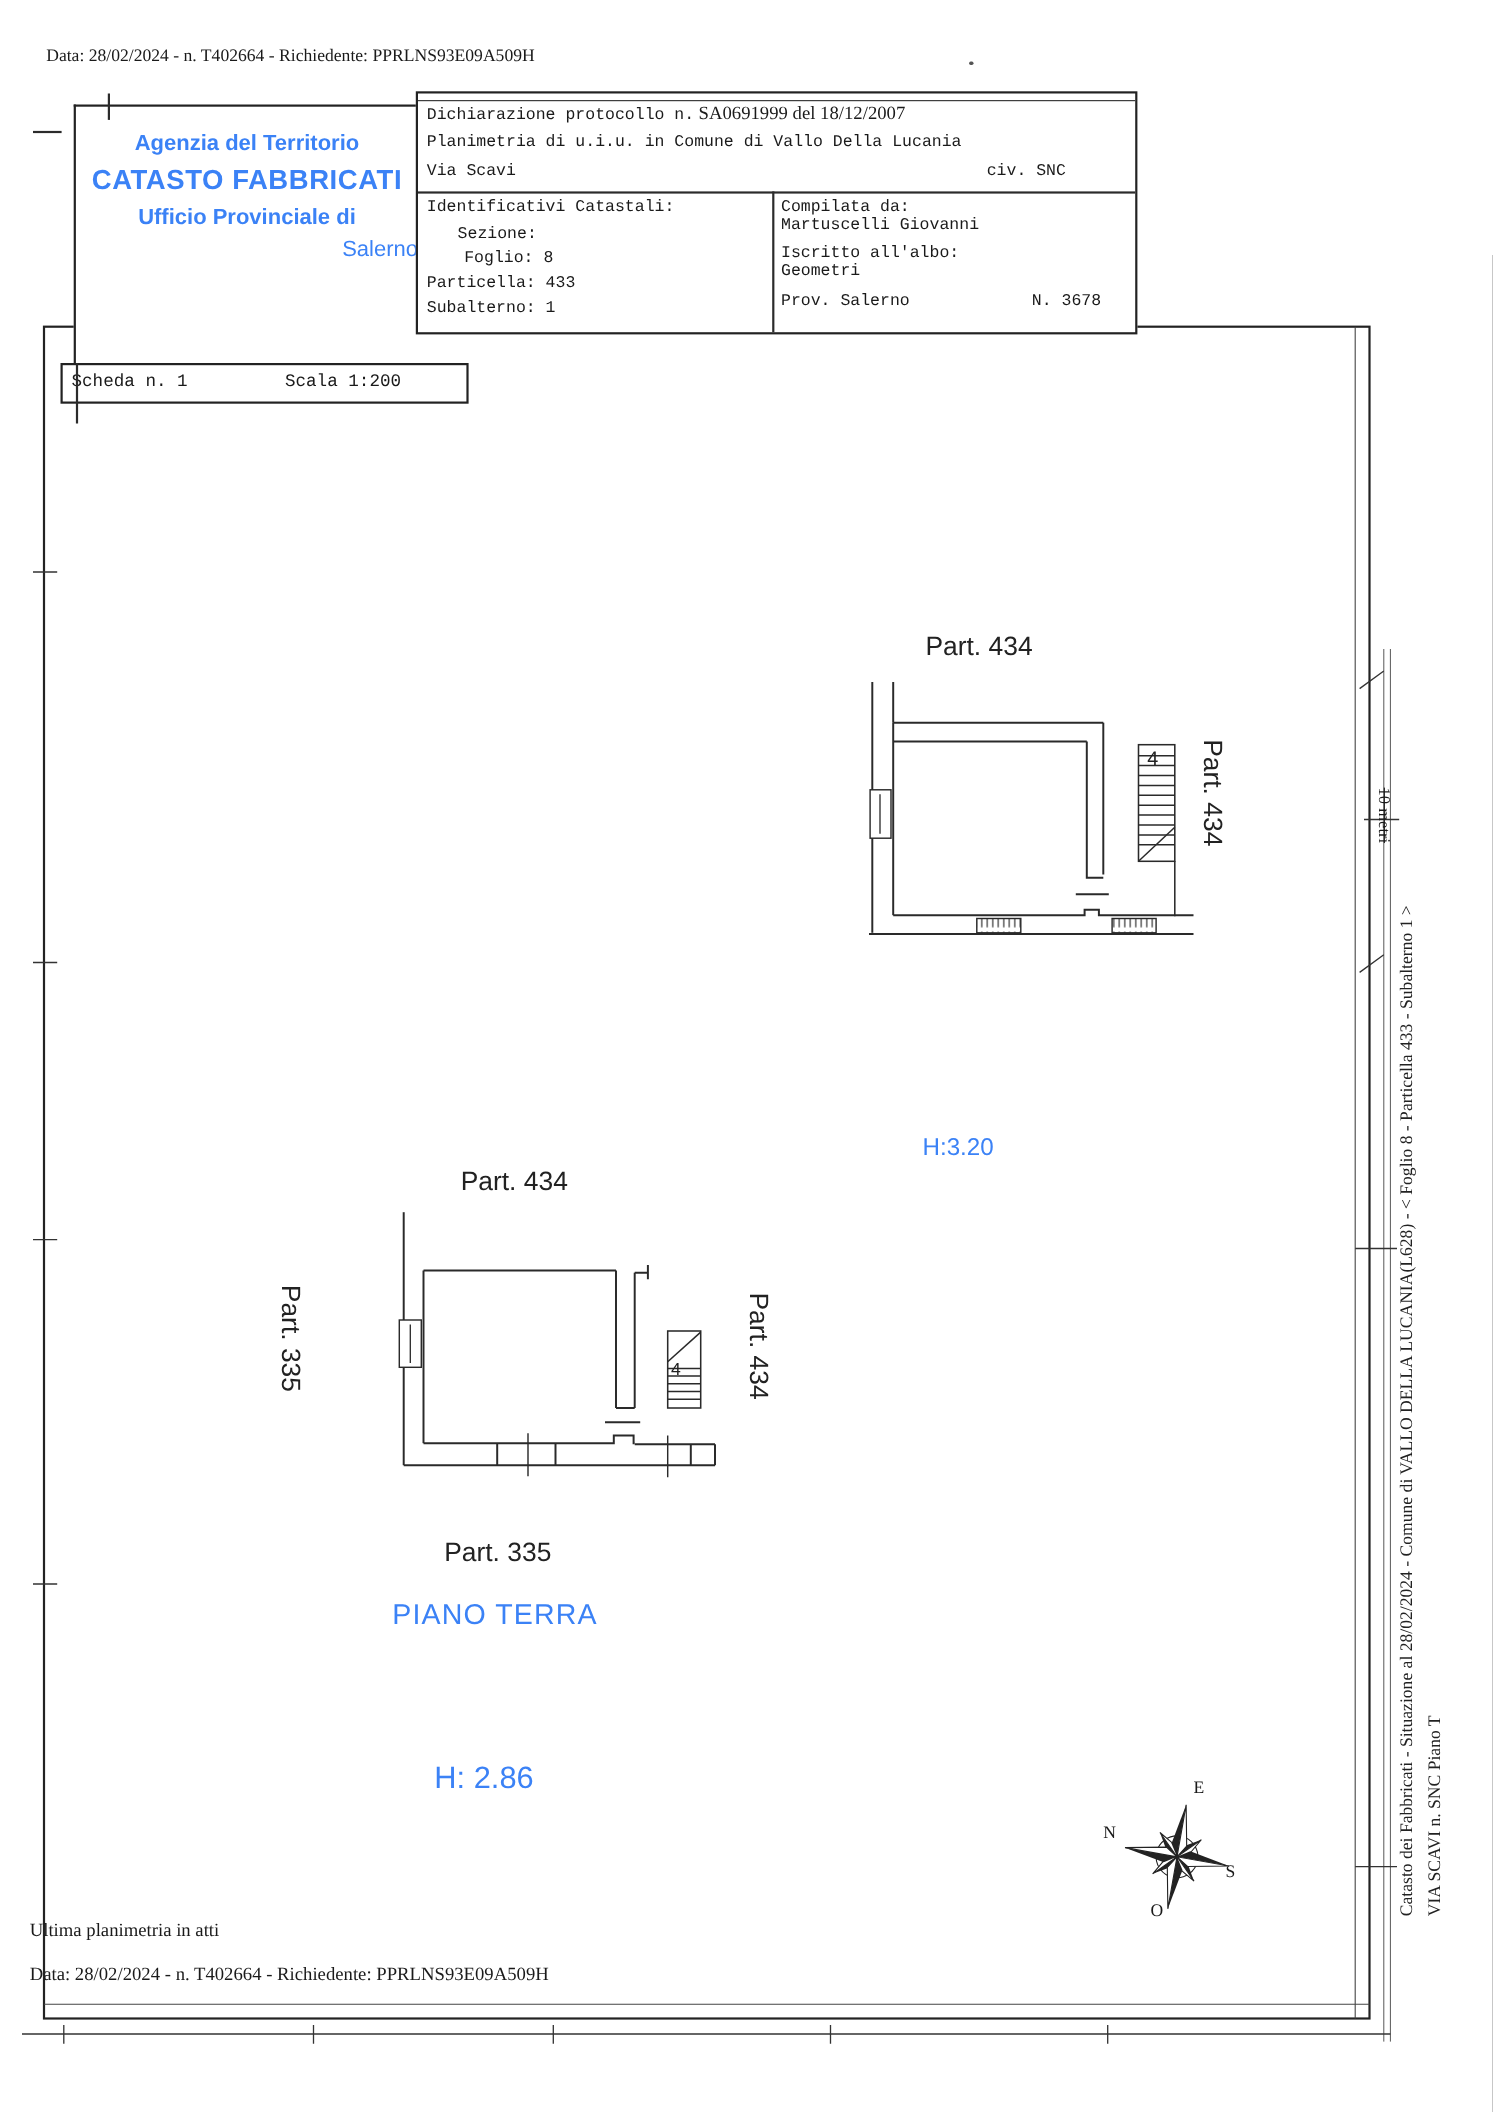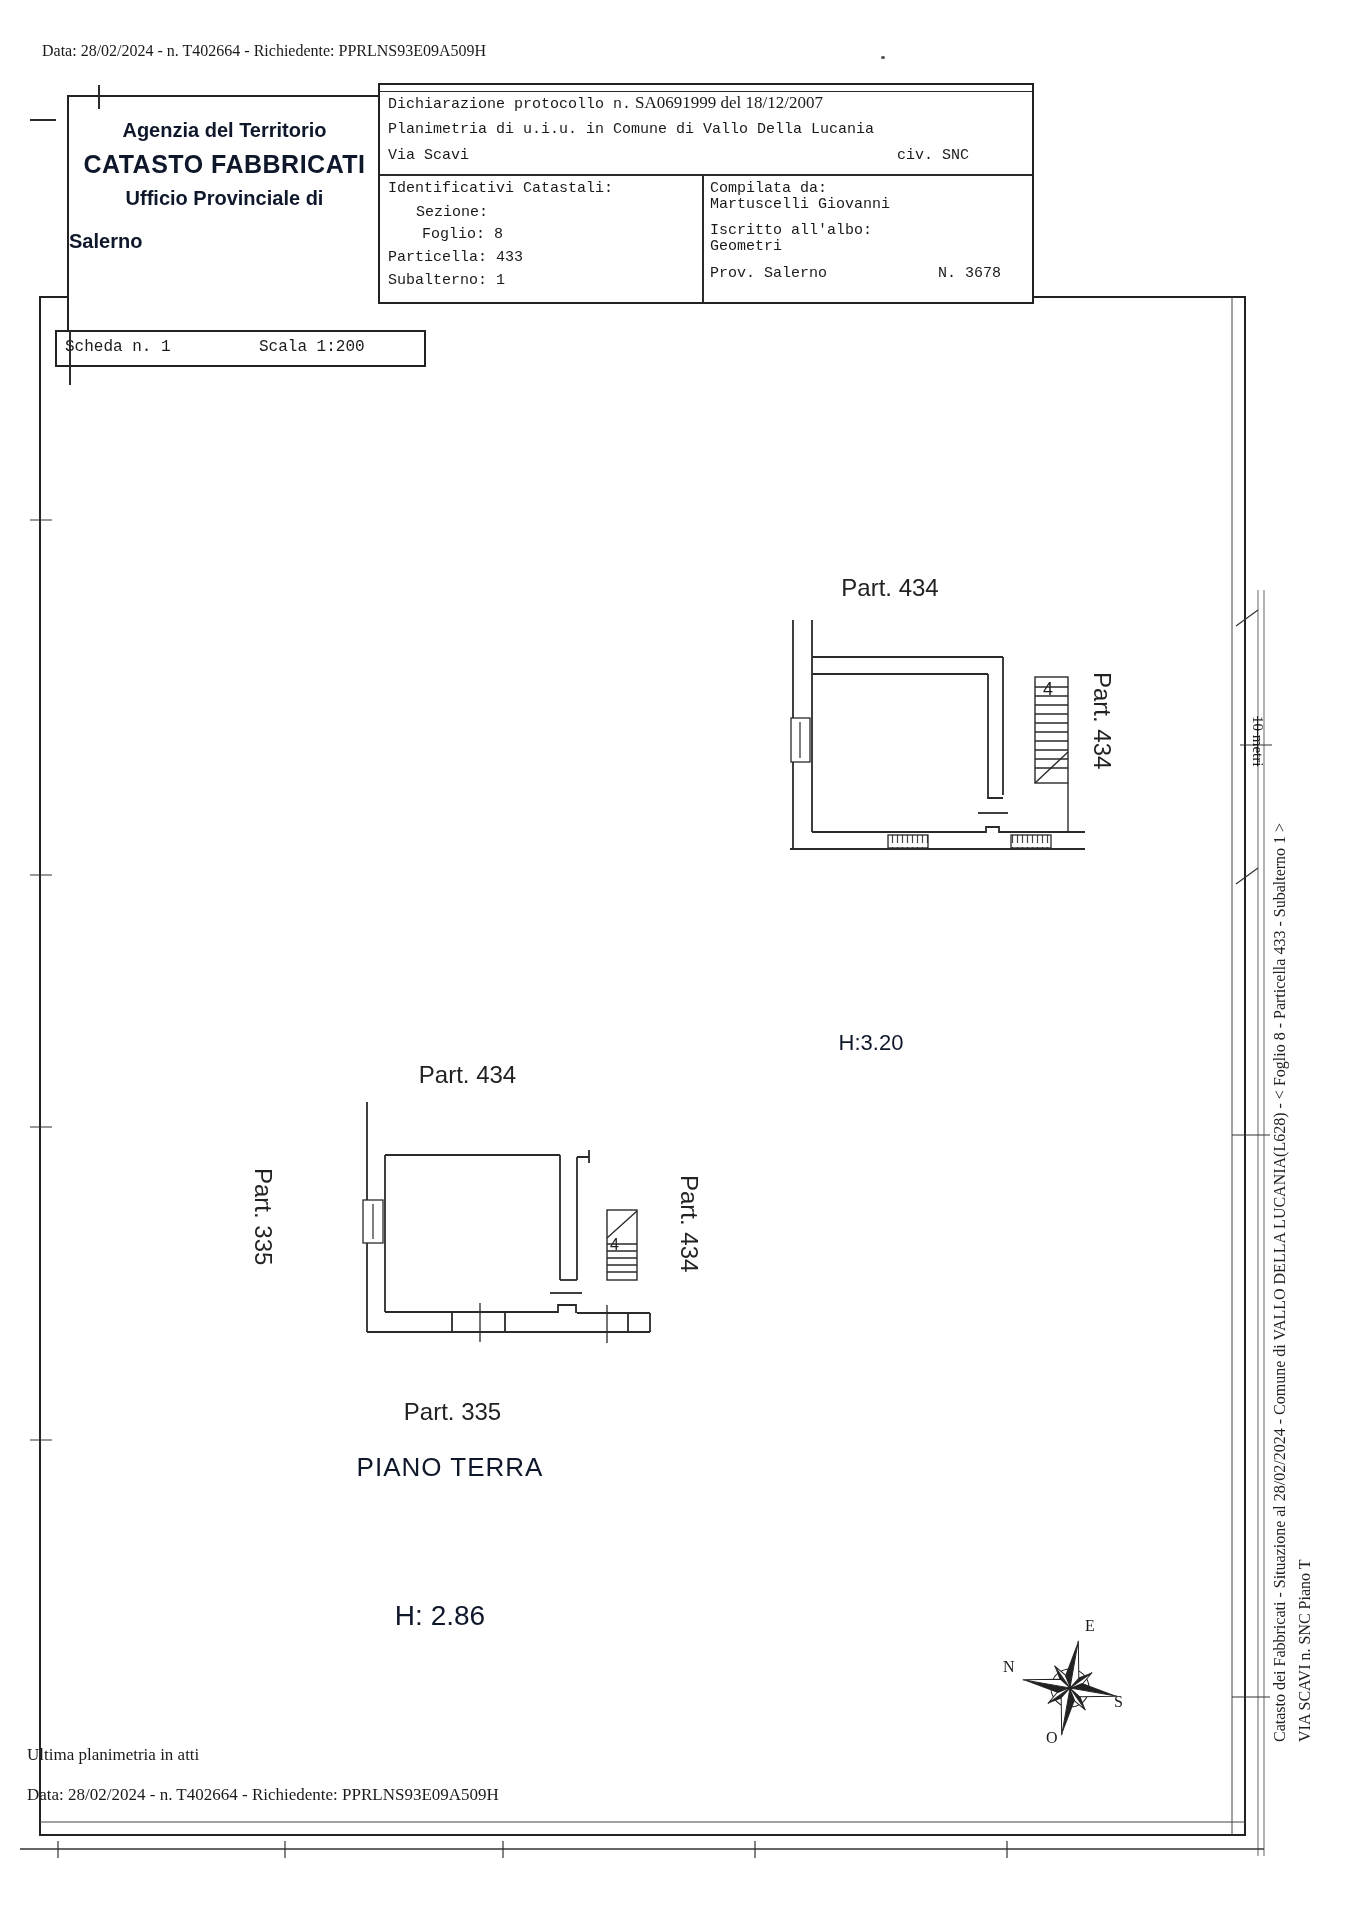--- a/index.html
+++ b/index.html
@@ -1,20 +1,20 @@
 <!DOCTYPE html>
 <html><head>
 <meta charset="utf-8">
 <style>
   html,body{margin:0;padding:0;background:#888;}
   .page{position:relative;width:1357px;height:1920px;background:#ffffff;overflow:hidden;color:#1a1a1a;}
   .abs{position:absolute;}
   .mono{font-family:"Liberation Mono","DejaVu Sans Mono",monospace;font-size:15px;color:#1a1a1a;white-space:pre;}
   .serif{font-family:"Liberation Serif","DejaVu Serif",serif;color:#1a1a1a;}
-  .sans{font-family:"Liberation Sans","DejaVu Sans",sans-serif;color:#0f172a;}
+  .sans{font-family:"Liberation Sans","DejaVu Sans",sans-serif;color:#3b82f6;}
   .partlabel{font-family:"Liberation Sans",sans-serif;font-size:24px;color:#222;white-space:nowrap;}
   .vlabel{transform-origin:0 0;transform:rotate(90deg);}
   .vcaption{transform-origin:0 0;transform:rotate(-90deg);white-space:nowrap;font-family:"Liberation Serif",serif;font-size:16px;color:#222;}
   .boxline{background:#2b2b2b;}
   svg text{font-family:"Liberation Sans",sans-serif;}
 </style>
 </head>
 <body>
 
 <div class="page">
@@ -132,21 +132,21 @@
     </g>
   </svg>
 
   <div class="abs serif" style="left:42px;top:42px;font-size:16px;z-index:2;">Data: 28/02/2024 - n. T402664 - Richiedente: PPRLNS93E09A509H</div>
   <div class="abs" style="left:881px;top:56px;width:4px;height:3px;background:#555;border-radius:2px;z-index:2;"></div>
 
   <div class="abs" style="left:67px;top:95px;width:311px;height:235px;background:#fff;border-top:2px solid #222;border-left:2px solid #222;z-index:2;">
     <div class="sans" style="margin-top:22px;text-align:center;font-size:20px;font-weight:bold;">Agenzia del Territorio</div>
     <div class="sans" style="margin-top:8px;text-align:center;font-size:25px;font-weight:bold;letter-spacing:0.5px;">CATASTO FABBRICATI</div>
     <div class="sans" style="margin-top:8px;text-align:center;font-size:20px;font-weight:bold;">Ufficio Provinciale di</div>
-    <div class="sans" style="margin-top:20px;text-align:left;font-size:20px;font-weight:bold;">Salerno</div>
+    <div class="sans" style="margin-top:6px;text-align:right;font-size:20px;font-weight:normal;">Salerno</div>
   </div>
 
   <div class="abs boxline" style="left:98px;top:85px;width:1.5px;height:24px;z-index:3;"></div>
   <div class="abs boxline" style="left:30px;top:119px;width:26px;height:1.5px;z-index:3;"></div>
   <div class="abs boxline" style="left:69px;top:330px;width:1.5px;height:55px;z-index:3;"></div>
 
   <div class="abs" style="left:378px;top:83px;width:652px;height:217px;background:#fff;border:2px solid #222;z-index:2;">
     <div class="abs boxline" style="left:0;top:6px;width:100%;height:1px;"></div>
     <div class="abs" style="left:8px;top:8px;">
       <span class="mono">Dichiarazione protocollo n.</span>

